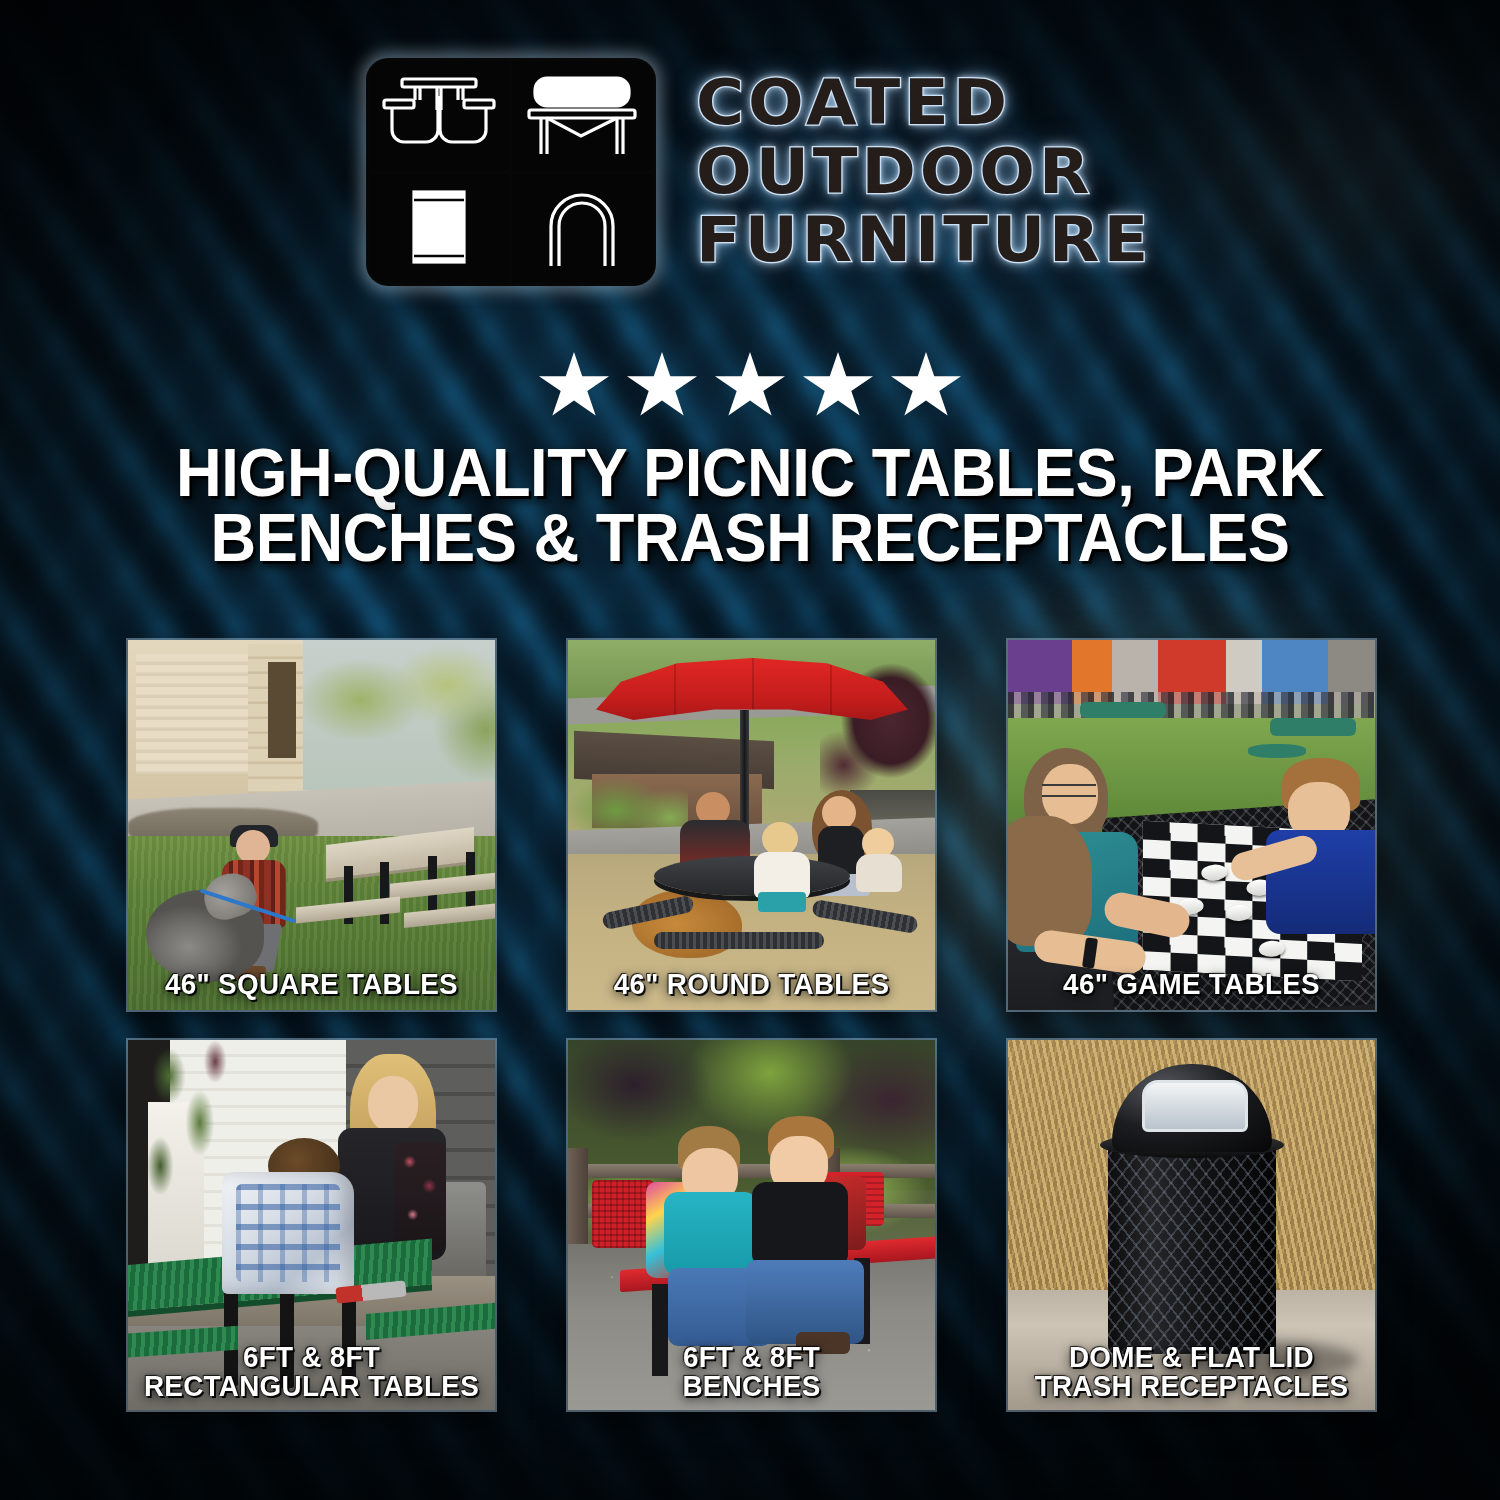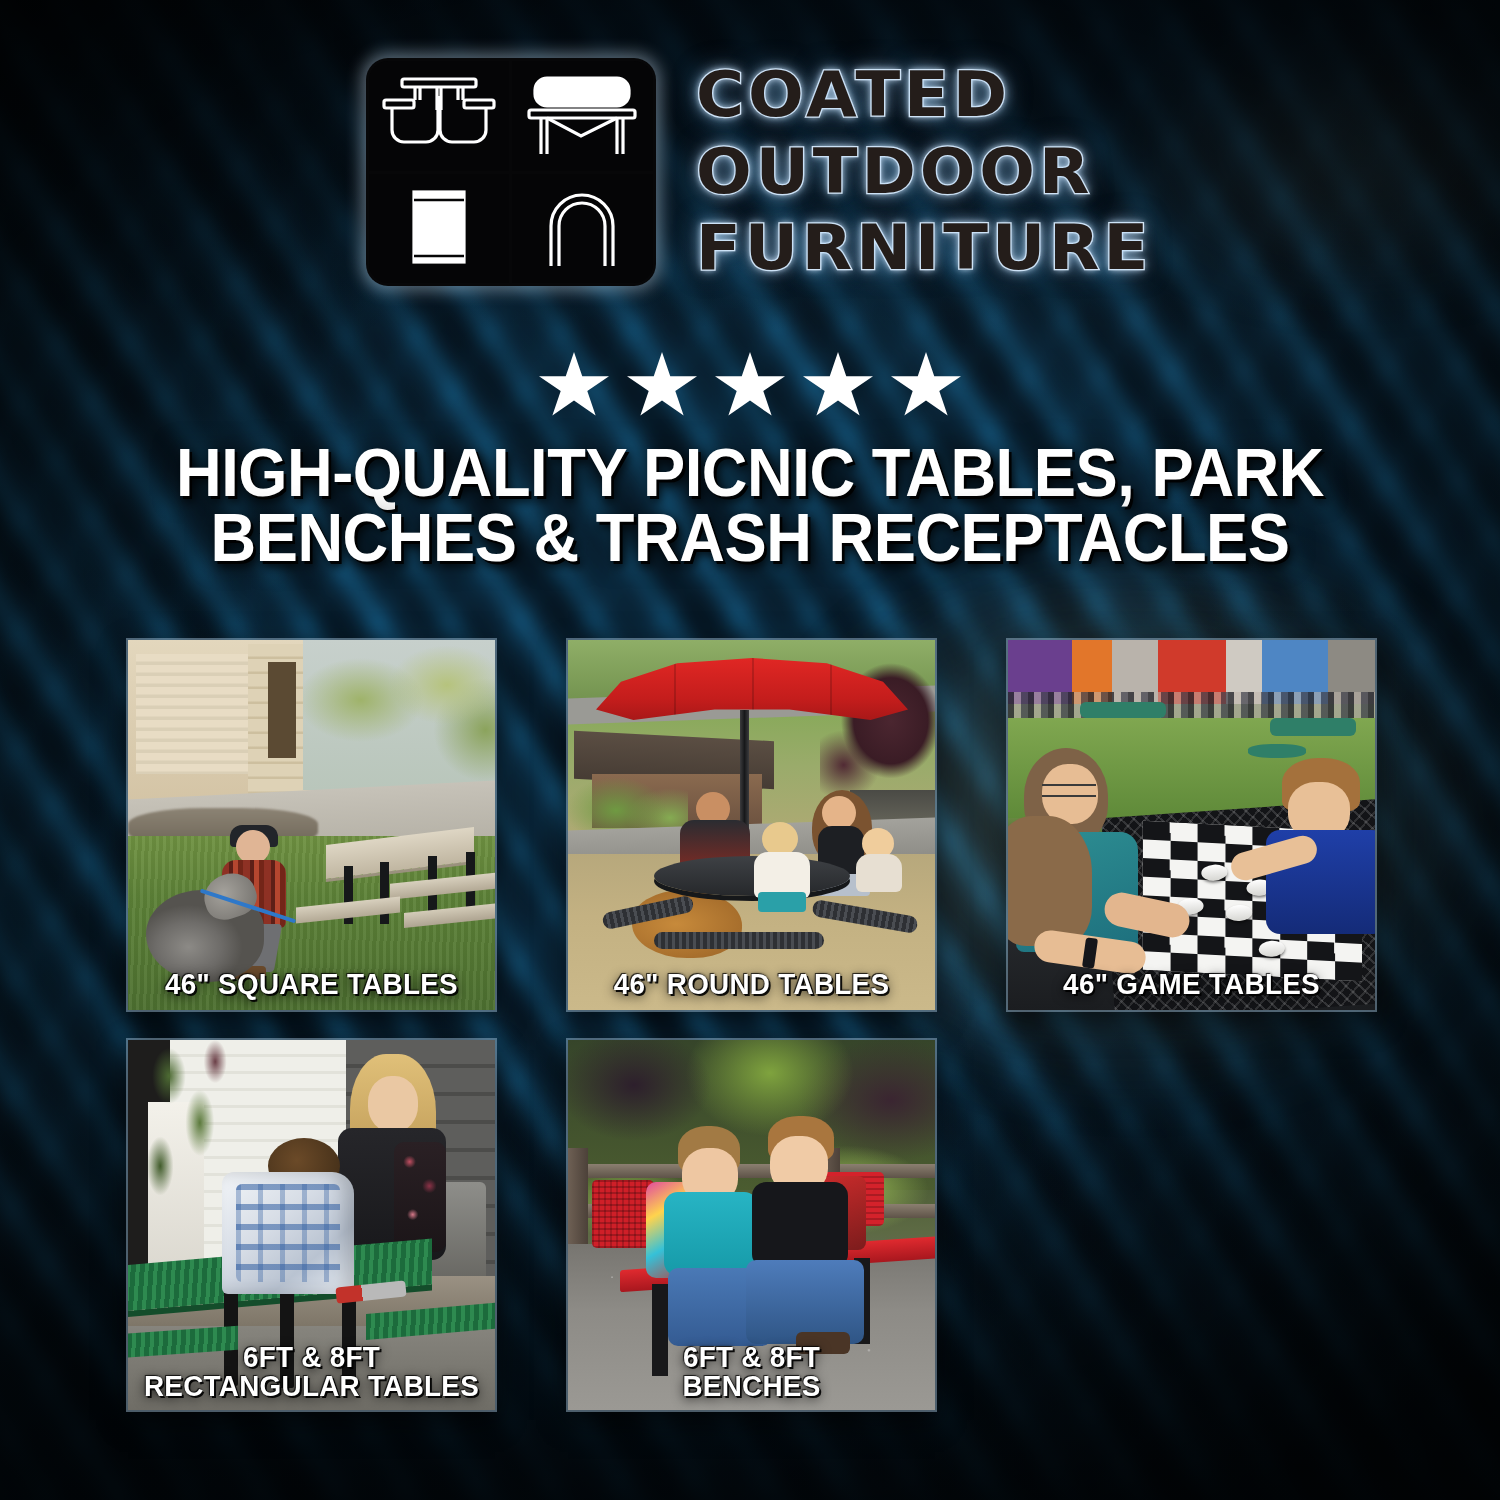--- a/index.html
+++ b/index.html
@@ -47,21 +47,21 @@
     display:grid;grid-template-columns:1fr 1fr;grid-template-rows:1fr 1fr;gap:3px;
     padding:3px;box-sizing:border-box;
     box-shadow:0 0 16px 5px rgba(190,215,235,.45);}
   .logo-cell{background:#050506;display:flex;align-items:center;justify-content:center;}
   .logo-cell:nth-child(1){border-radius:19px 0 0 0;}
   .logo-cell:nth-child(2){border-radius:0 19px 0 0;}
   .logo-cell:nth-child(3){border-radius:0 0 0 19px;}
   .logo-cell:nth-child(4){border-radius:0 0 19px 0;}
   .logo-cell svg{display:block;}
 
-  .wordmark{display:flex;flex-direction:column;align-items:flex-start;gap:16px;}
+  .wordmark{display:flex;flex-direction:column;align-items:flex-start;gap:8px;}
   .wm-line{
     font-family:"DejaVu Sans",sans-serif;
     font-weight:700;letter-spacing:.06em;line-height:.96;
     color:#241d1a;
     -webkit-text-stroke:2.5px #e8f2fb;
     paint-order:stroke fill;
     text-shadow:
       0 0 6px rgba(215,235,255,.95),
       0 0 14px rgba(160,200,235,.75),
       0 0 26px rgba(120,170,215,.5);
@@ -632,16 +632,32 @@
               <div class="jeans"></div>
               <div class="shoeB"></div>
             </div>
         </div>
         <div class="cap two">
           <span>6FT &amp; 8FT</span>
           <span>BENCHES</span>
         </div>
       </div>
 
+      <div class="tile">
+        <div class="tile-art t6">
+          <div class="layer sky6"></div>
+          <div class="layer grassdry"></div>
+          <div class="layer walk"></div>
+          <div class="layer shadow6"></div>
+          <div class="layer can"></div>
+          <div class="layer rim"></div>
+          <div class="layer dome"></div>
+          <div class="layer mouth"></div>
+        </div>
+        <div class="cap two">
+          <span>DOME &amp; FLAT LID</span>
+          <span>TRASH RECEPTACLES</span>
+        </div>
+      </div>
 
     </div>
   </div>
 </div>
 
 </body></html>

